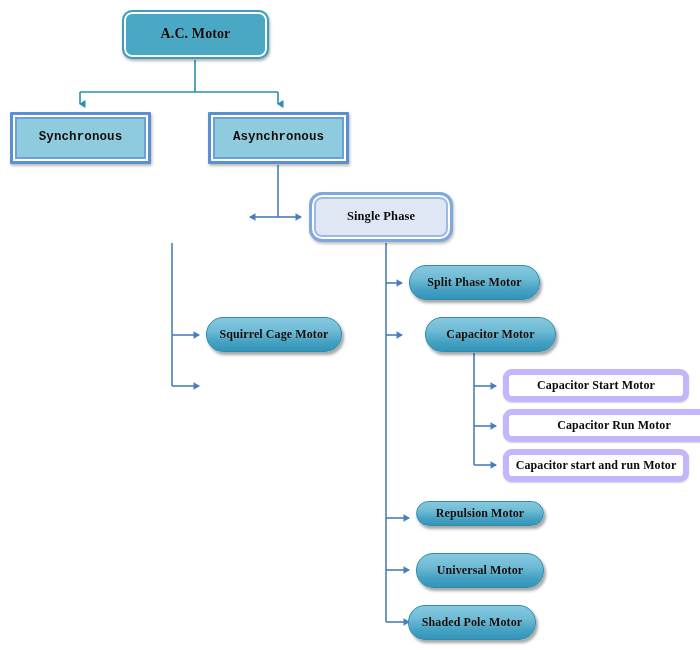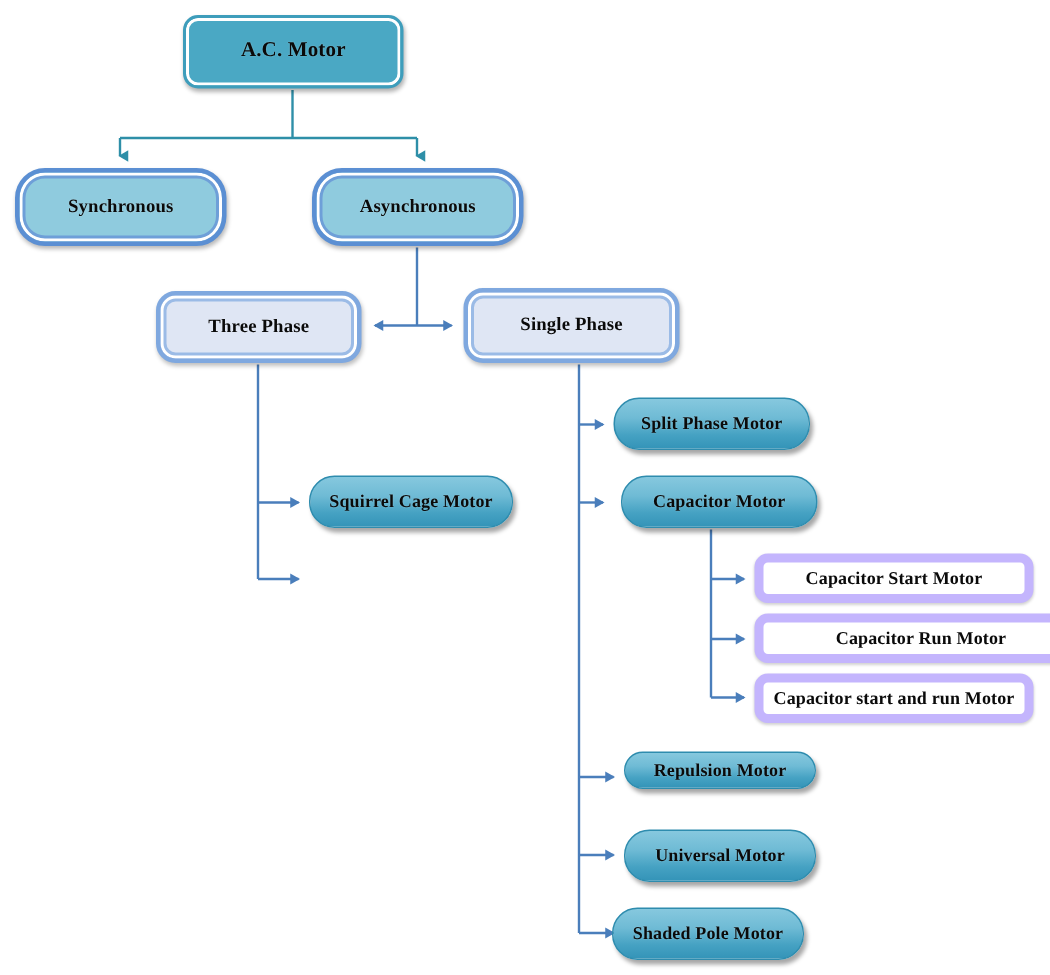--- a/index.html
+++ b/index.html
@@ -53,26 +53,27 @@
       inset 0 0 0 2px #ffffff,
       inset 0 0 0 4px #4AA8C4,
       1px 2px 3px rgba(0,0,0,0.30);
     font-size: 14px;
   }
 
   
   .style-l2 {
     background: #8FCBDE;
     border: 3px solid #5B8FD3;
-    border-radius: 20px;
+    border-radius: 1px;
     box-shadow:
       inset 0 0 0 2px #ffffff,
       inset 0 0 0 4px #6E9FD8,
       1px 2px 3px rgba(0,0,0,0.28);
     font-size: 12.5px;
+    font-family: Liberation Mono, monospace;
   }
 
   
   .style-l3 {
     background: #DFE6F4;
     border: 3px solid #7FA8DF;
     border-radius: 13px;
     box-shadow:
       inset 0 0 0 2px #ffffff,
       inset 0 0 0 4px #9BBBE6,
@@ -157,38 +158,35 @@
   </div>
 
   <div class="node style-l2" style="left:10px; top:112px; width:141px; height:52px;">
     <span>Synchronous</span>
   </div>
 
   <div class="node style-l2" style="left:208px; top:112px; width:141px; height:52px;">
     <span>Asynchronous</span>
   </div>
 
-  <div class="node style-l3" style="left:104px; top:194px; width:137px; height:48px;">
-    <span>Three Phase</span>
-  </div>
 
   <div class="node style-l3" style="left:309px; top:192px; width:144px; height:50px;">
     <span>Single Phase</span>
   </div>
 
   <div class="node style-leaf" style="left:206px; top:317px; width:136px; height:35px;">
     <span>Squirrel Cage Motor</span>
   </div>
 
 
   <div class="node style-leaf" style="left:409px; top:265px; width:131px; height:35px;">
     <span>Split Phase Motor</span>
   </div>
 
-  <div class="node style-leaf" style="left:414px; top:317px; width:131px; height:35px;">
+  <div class="node style-leaf" style="left:425px; top:317px; width:131px; height:35px;">
     <span>Capacitor Motor</span>
   </div>
 
   <div class="node style-white" style="left:503px; top:369px; width:186px; height:33px;">
     <span>Capacitor Start Motor</span>
   </div>
 
   <div class="node style-white" style="left:503px; top:409px; width:222px; height:33px;">
     <span>Capacitor Run Motor</span>
   </div>

